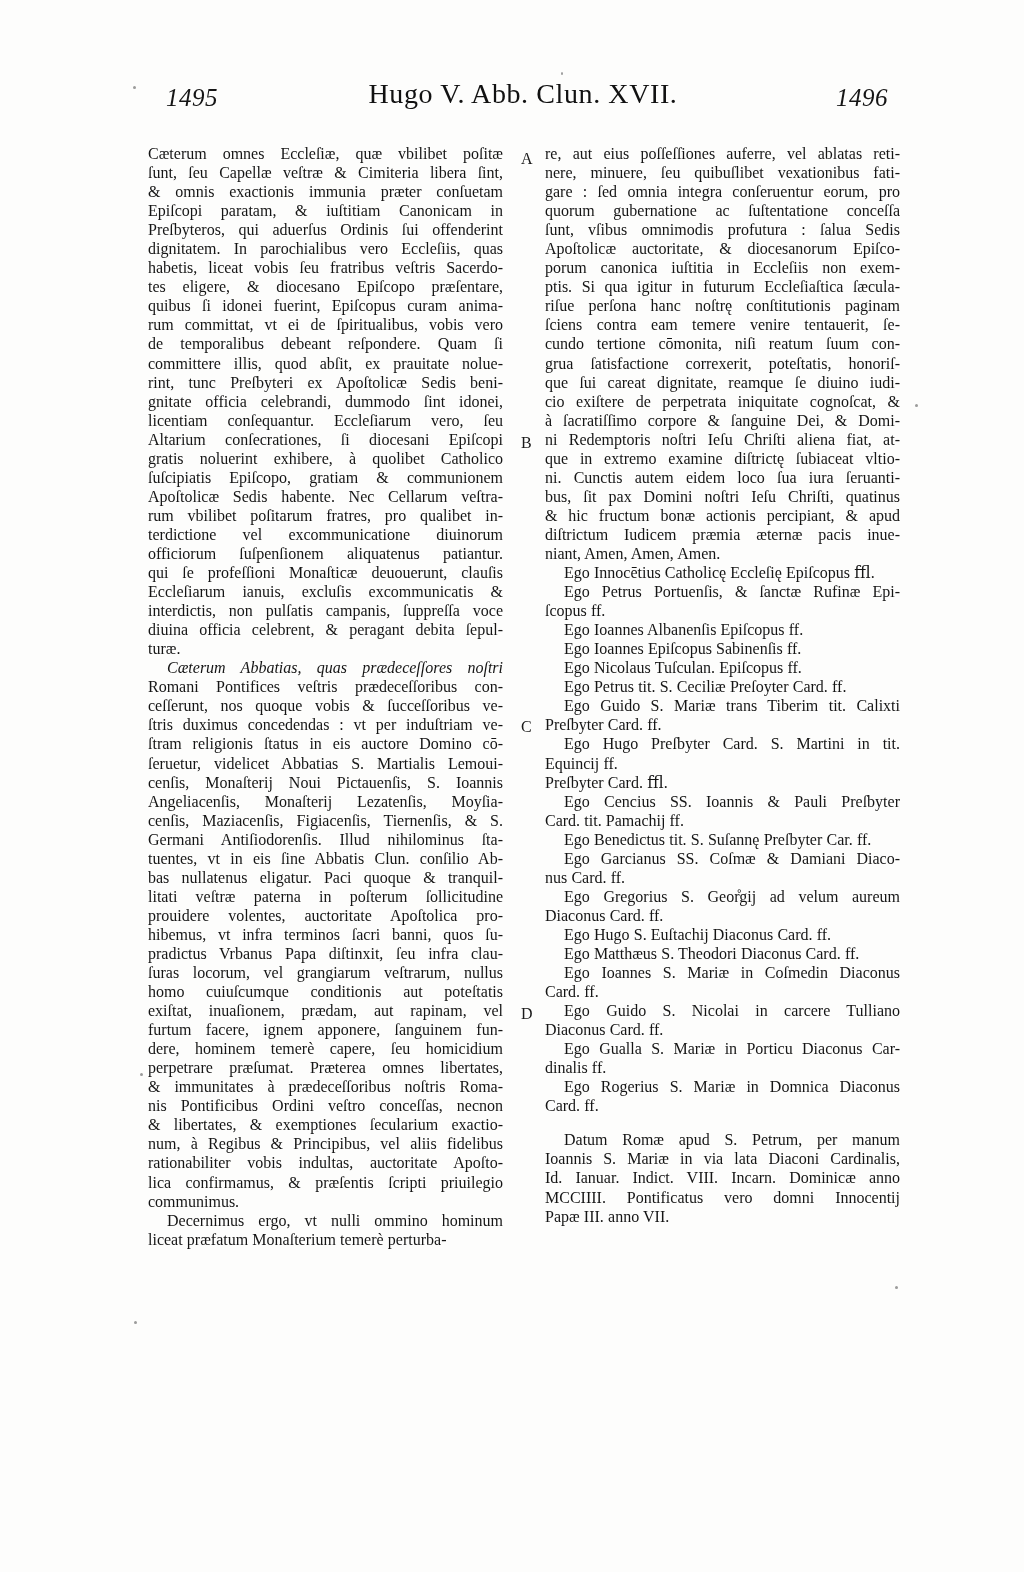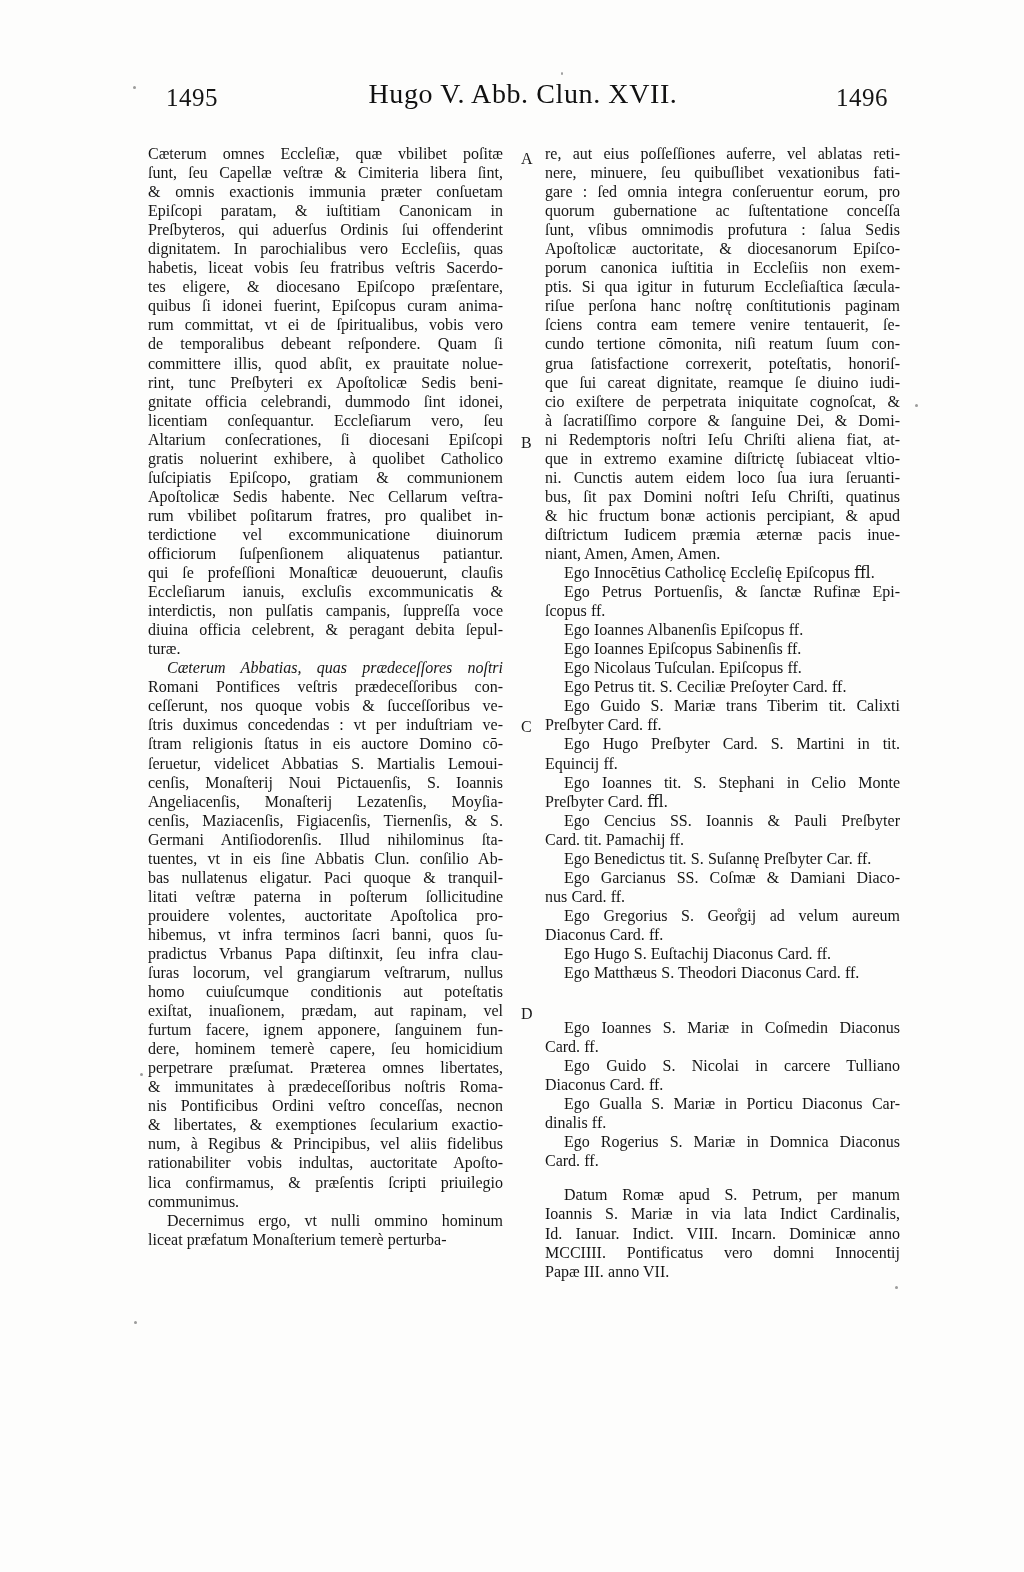--- a/index.html
+++ b/index.html
@@ -31,20 +31,21 @@
     width: 740px;
     height: 40px;
   }
   .folio {
     position: absolute;
     top: 6px;
     font-size: 25px;
     letter-spacing: 0.5px;
     font-family: "Liberation Serif", "DejaVu Serif", serif;
     color: #151515;
+    font-style: italic;
   }
   .folio-left  { left: 18px; }
   .folio-right { right: 0px; }
   .runhead-title {
     position: absolute;
     left: 0;
     right: 0;
     top: 0;
     text-align: center;
     font-size: 28px;
@@ -235,21 +236,20 @@
         </p>
         <p>
           <span class="jline" style="text-indent: 19px;">Ego Guido S. Mariæ trans Tiberim tit. Calixti</span>
           <span class="lastline">Preſbyter Card. ff.</span>
         </p>
         <p>
           <span class="jline" style="text-indent: 19px;">Ego Hugo Preſbyter Card. S. Martini in tit.</span>
           <span class="lastline">Equincij ff.</span>
         </p>
         <p>
-          <span class="jline" style="text-indent: 19px;">Ego Ioannes tit. S. Stephani in Celio Monte</span>
           <span class="lastline">Preſbyter Card. ﬄ.</span>
         </p>
         <p>
           <span class="jline" style="text-indent: 19px;">Ego Cencius SS. Ioannis &amp; Pauli Preſbyter</span>
           <span class="lastline">Card. tit. Pamachij ff.</span>
         </p>
         <p>
           <span class="lastline" style="text-indent: 19px;">Ego Benedictus tit. S. Suſannę Preſbyter Car. ff.</span>
         </p>
         <p>
@@ -260,38 +260,38 @@
           <span class="jline" style="text-indent: 19px;">Ego Gregorius S. Geor̊gij ad velum aureum</span>
           <span class="lastline">Diaconus Card. ff.</span>
         </p>
         <p>
           <span class="lastline" style="text-indent: 19px;">Ego Hugo S. Euſtachij Diaconus Card. ff.</span>
         </p>
         <p>
           <span class="lastline" style="text-indent: 19px;">Ego Matthæus S. Theodori Diaconus Card. ff.</span>
         </p>
         <p>
-          <span class="jline" style="text-indent: 19px; margin-top: 36px;">Ego Ioannes S. Mariæ in Coſmedin Diaconus</span>
+          <span class="jline" style="text-indent: 19px;">Ego Ioannes S. Mariæ in Coſmedin Diaconus</span>
           <span class="lastline">Card. ff.</span>
         </p>
         <p>
           <span class="jline" style="text-indent: 19px;">Ego Guido S. Nicolai in carcere Tulliano</span>
           <span class="lastline">Diaconus Card. ff.</span>
         </p>
         <p>
           <span class="jline" style="text-indent: 19px;">Ego Gualla S. Mariæ in Porticu Diaconus Car-</span>
           <span class="lastline">dinalis ff.</span>
         </p>
         <p>
           <span class="jline" style="text-indent: 19px;">Ego Rogerius S. Mariæ in Domnica Diaconus</span>
           <span class="lastline">Card. ff.</span>
         </p>
         <p>
           <span class="jline" style="text-indent: 19px; margin-top: 15px;">Datum Romæ apud S. Petrum, per manum</span>
-          <span class="jline">Ioannis S. Mariæ in via lata Indict Cardinalis,</span>
+          <span class="jline">Ioannis S. Mariæ in via lata Diaconi Cardinalis,</span>
           <span class="jline">Id. Ianuar. Indict. VIII. Incarn. Dominicæ anno</span>
           <span class="jline">MCCIIII. Pontificatus vero domni Innocentij</span>
           <span class="lastline">Papæ III. anno VII.</span>
         </p>
       </div>
   </div>
 
   <span class="speck" style="left:133px; top:86px;  width:3px; height:3px;"></span>
   <span class="speck" style="left:915px; top:404px; width:3px; height:3px;"></span>
   <span class="speck" style="left:140px; top:1073px;width:3px; height:3px;"></span>

